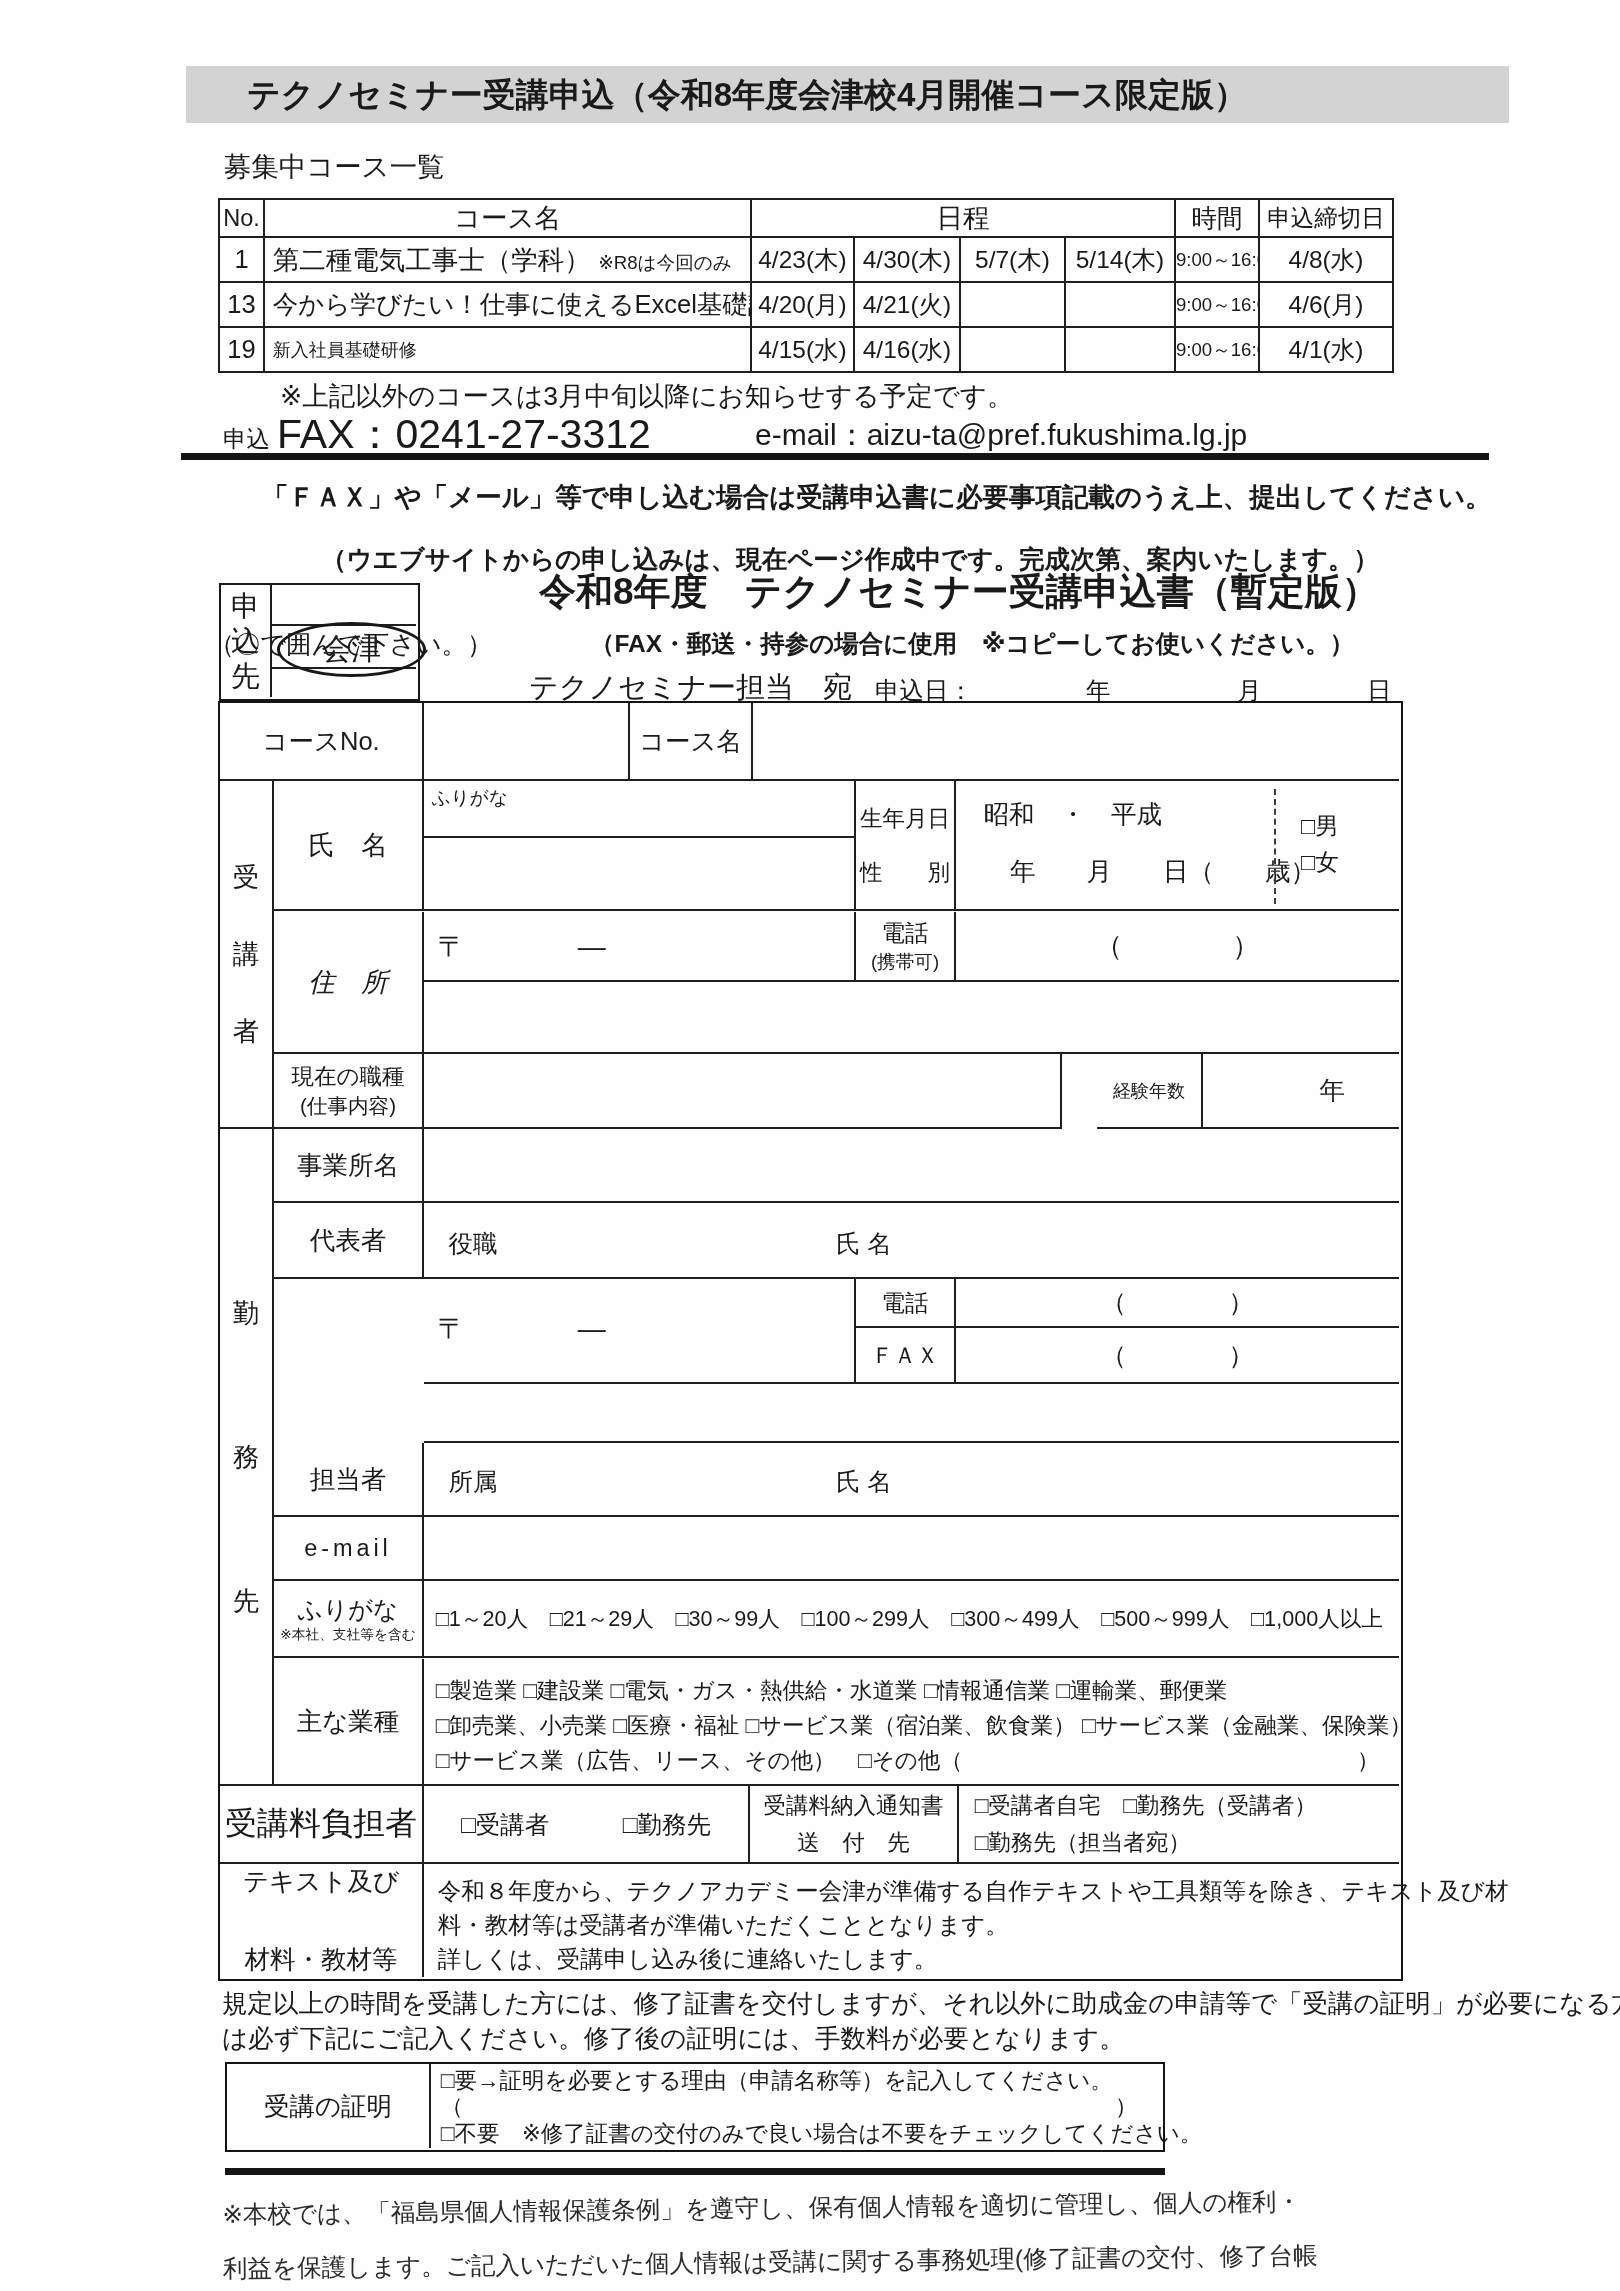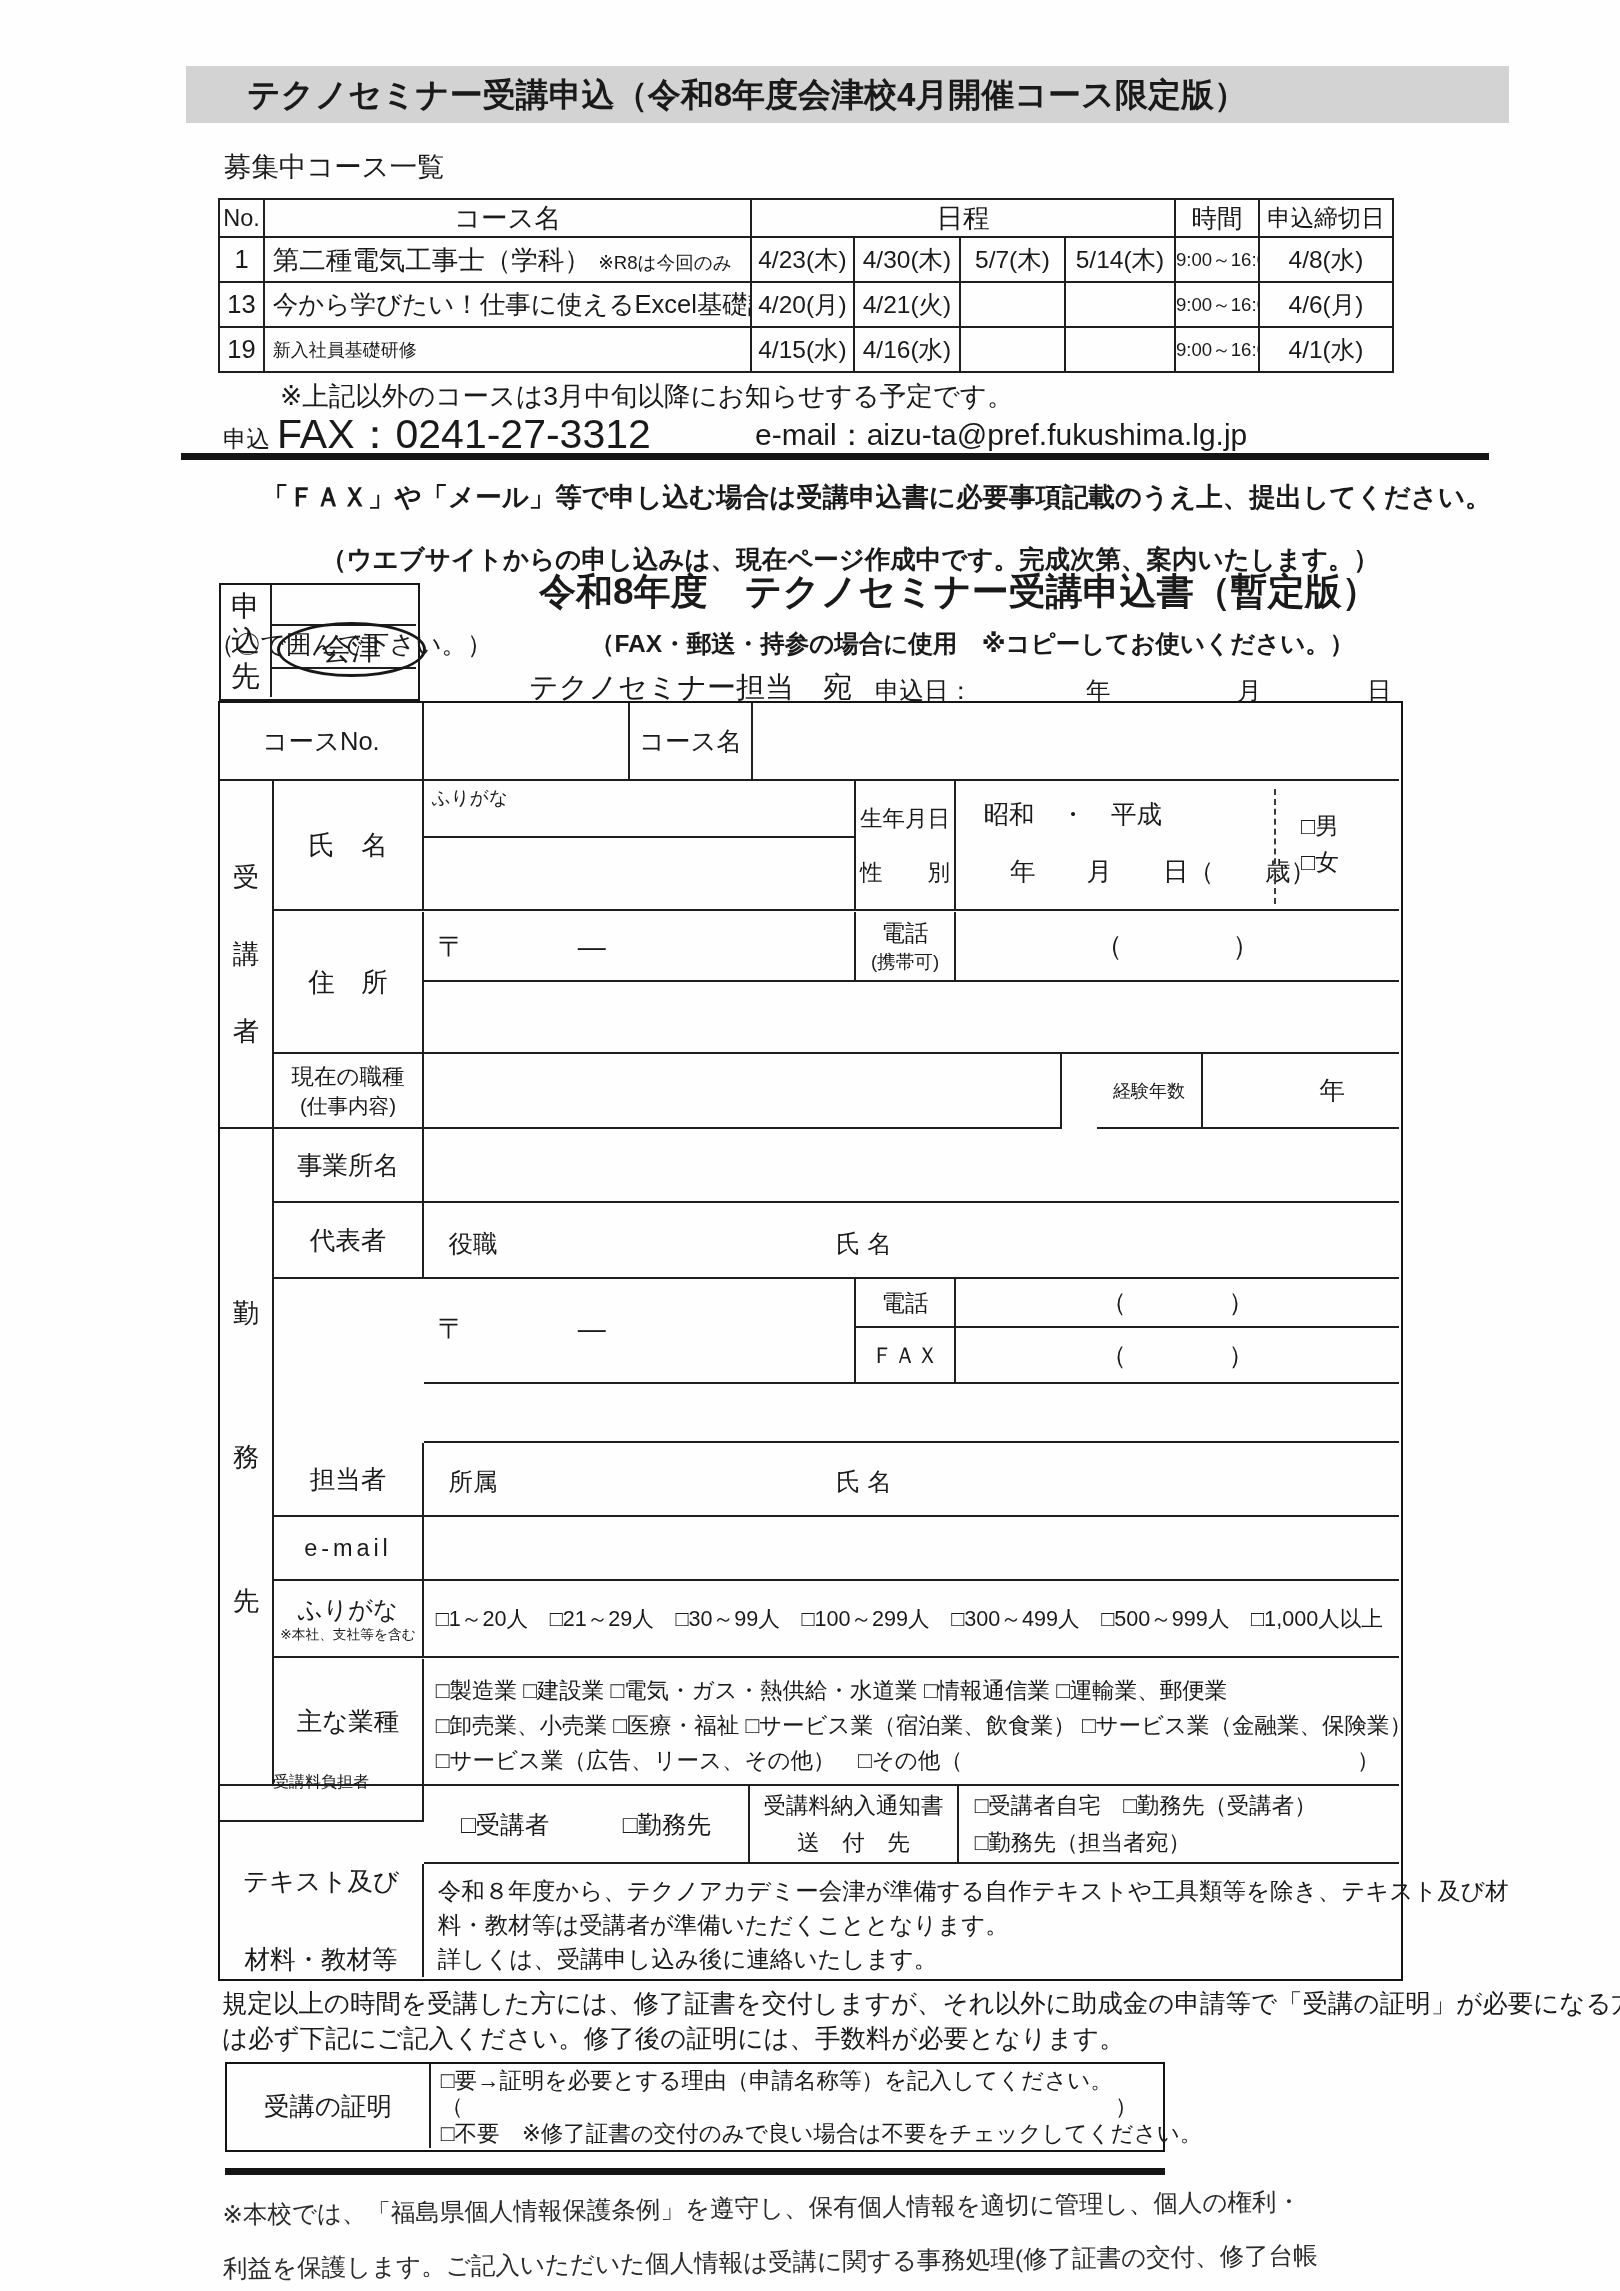--- a/index.html
+++ b/index.html
@@ -143,21 +143,21 @@
       <span>性　　別</span>
     </div>
     <div class="c bb" style="left:736px;top:78px;width:443px;height:130px;">
       <span class="c nowrap" style="left:27.4px;top:15.7px;font-size:25.5px;">昭和　・　平成</span>
       <span class="c nowrap" style="left:54px;top:73px;font-size:25.5px;">年　　月　　日（　　歳）</span>
       <div class="dashv" style="left:318px;top:7.8px;height:115px;"></div>
       <span class="c nowrap" style="left:345px;top:29px;font-size:23.5px;">□男</span>
       <span class="c nowrap" style="left:345px;top:65px;font-size:23.5px;">□女</span>
     </div>
 
-    <div class="c br bb fc" style="left:54px;top:209px;width:150px;height:142px;font-size:26.5px;">住　所</div>
+    <div class="c br bb fc" style="left:54px;top:209px;width:150px;height:142px;font-size:26.5px;font-style:italic;">住　所</div>
     <div class="c br bb" style="left:204px;top:209px;width:432px;height:70px;">
       <span class="c nowrap" style="left:13.7px;top:15.7px;font-size:28px;">〒　　　　―</span>
     </div>
     <div class="c br bb fv" style="left:636px;top:209px;width:100px;height:70px;">
       <span style="font-size:23.5px;">電話</span>
       <span style="font-size:18.6px;">(携帯可)</span>
     </div>
     <div class="c bb fc" style="left:736px;top:209px;width:443px;height:70px;font-size:27.4px;">（　　　　）</div>
     <div class="c bb" style="left:204px;top:278px;width:975px;height:73px;"></div>
 
@@ -219,21 +219,21 @@
     <div class="c br bb fc" style="left:54px;top:956px;width:150px;height:127px;font-size:25.5px;">主な業種</div>
     <div class="c bb" style="left:204px;top:956px;width:975px;height:127px;padding:13.7px 9.8px 0 11.8px;font-size:22.5px;line-height:35px;">
       <div class="nowrap">□製造業 □建設業 □電気・ガス・熱供給・水道業 □情報通信業 □運輸業、郵便業</div>
       <div class="nowrap">□卸売業、小売業 □医療・福祉 □サービス業（宿泊業、飲食業） □サービス業（金融業、保険業）</div>
       <div class="nowrap" style="display:flex;justify-content:space-between;padding-right:9.8px;">
         <span>□サービス業（広告、リース、その他）　□その他（</span>
         <span>）</span>
       </div>
     </div>
 
-    <div class="c br bb fc" style="left:0;top:1041px;width:204px;height:78px;font-size:16px;">受講料負担者</div>
+    <div class="c br bb fc" style="left:0;top:1083px;width:204px;height:78px;font-size:32px;">受講料負担者</div>
     <div class="c br bb fc" style="left:204px;top:1083px;width:326px;height:78px;font-size:24.5px;">□受講者　　　□勤務先</div>
     <div class="c br bb fv" style="left:530px;top:1083px;width:209px;height:78px;font-size:22.5px;gap:5.9px;">
       <span>受講料納入通知書</span>
       <span>送　付　先</span>
     </div>
     <div class="c bb" style="left:739px;top:1083px;width:440px;height:78px;display:flex;flex-direction:column;justify-content:center;padding-left:15.7px;gap:5.9px;font-size:22.5px;">
       <div class="nowrap">□受講者自宅　□勤務先（受講者）</div>
       <div class="nowrap">□勤務先（担当者宛）</div>
     </div>
 

